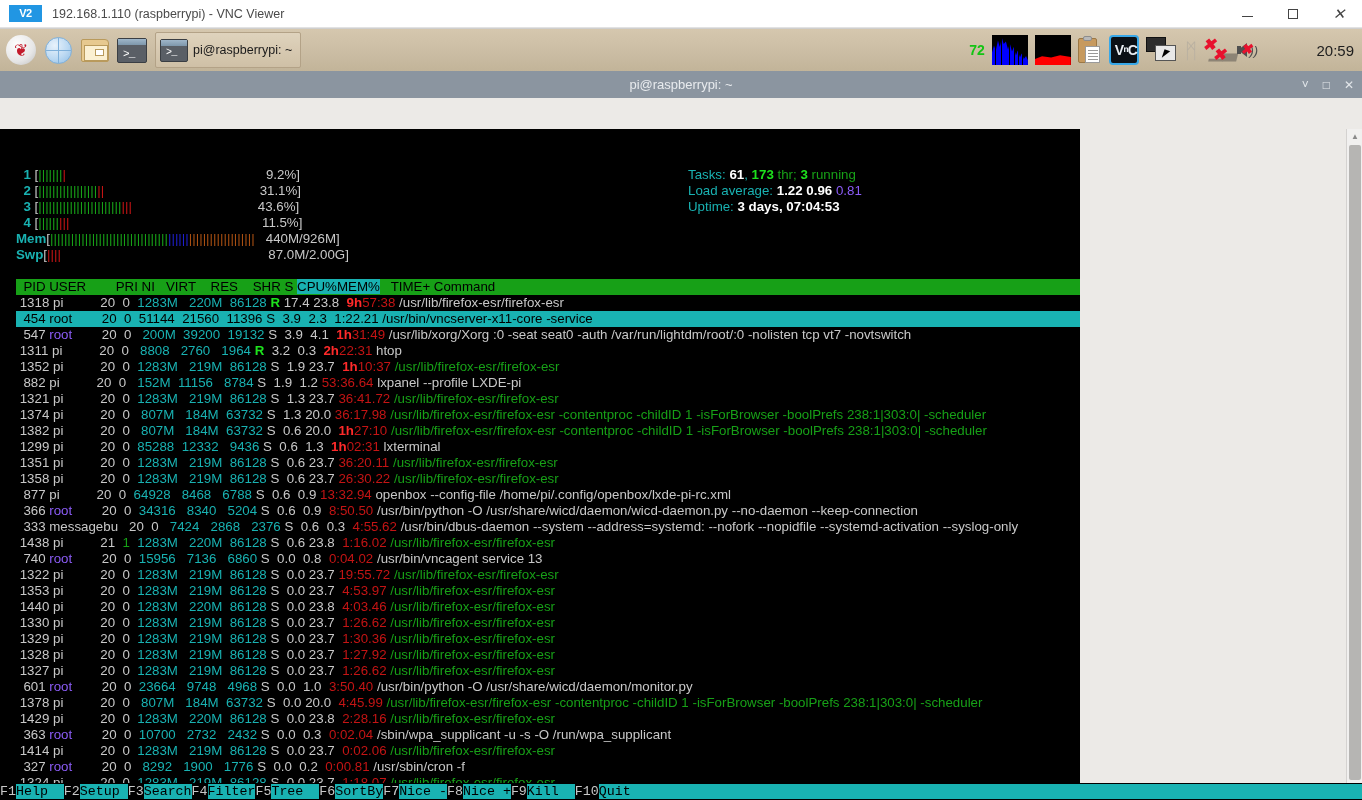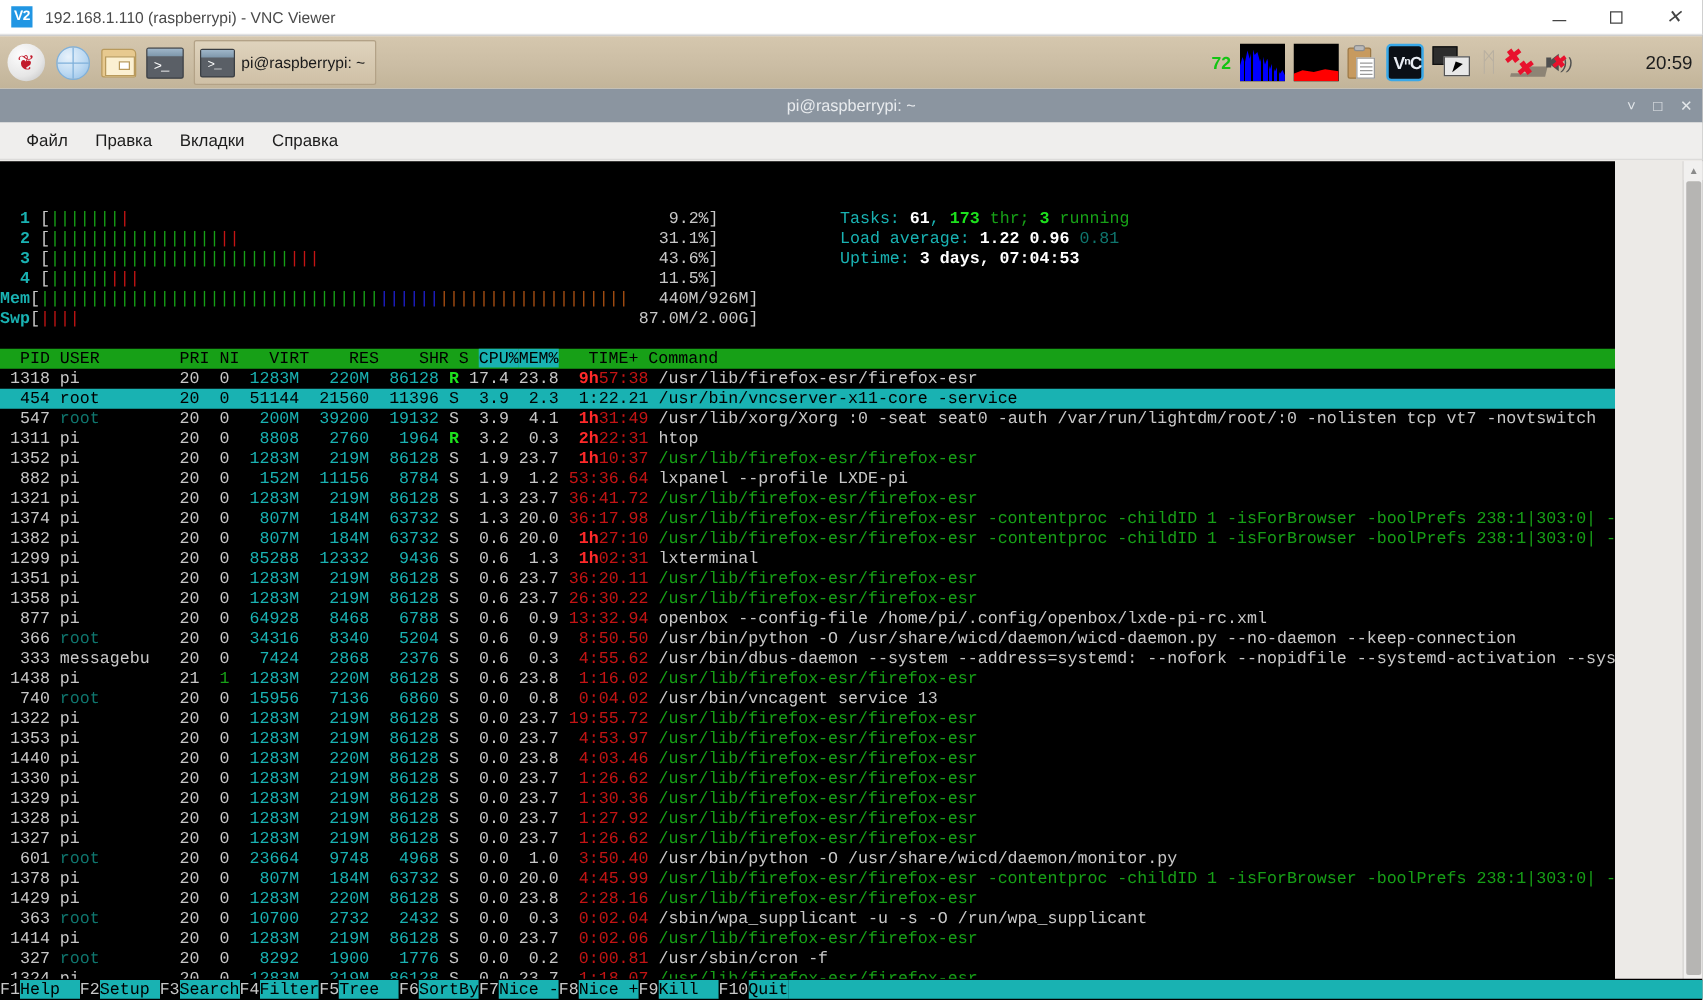--- a/index.html
+++ b/index.html
@@ -12,21 +12,21 @@
   }
   #app { position: relative; width: 1362px; height: 800px; }
 
   
   .vnc-titlebar {
     position: absolute; left: 0; top: 0; width: 1362px; height: 28px;
     background: #ffffff; border-bottom: 1px solid #e2e2e2;
     display: flex; align-items: center;
   }
   .vnc-logo {
-    width: 17px; height: 17px; margin-left: 9px; background: #2196e3;
+    width: 33px; height: 17px; margin-left: 9px; background: #2196e3;
     color: #fff; font-size: 11px; font-weight: bold; line-height: 17px;
     text-align: center; font-family: "Liberation Sans", sans-serif;
     letter-spacing: -0.5px;
   }
   .vnc-title {
     margin-left: 10px; font-size: 12.5px; color: #4a4a4a;
     font-family: "Liberation Sans", sans-serif; white-space: nowrap;
   }
   .vnc-winbtns { margin-left: auto; display: flex; height: 28px; }
   .vnc-winbtn {
@@ -184,41 +184,41 @@
   .term-winbtns span { color:#e3e7ea; font-size:12px; line-height:1; }
   .term-menubar {
     position:absolute; left:0; top:27px; width:1362px; height:30px;
     background:#efeeed; display:flex; align-items:center; padding-left:10px;
     border-bottom:1px solid #dcdbda;
   }
   .menu-item { font-size:13.5px; color:#1d1d1d; padding: 3px 11px;
     font-family:"Liberation Sans", sans-serif;}
 
   
-  .term-body { position:absolute; left:0; top:58px; width:1292px; height:671px;
-     background:#000; padding-left:0; padding-top:6px;
-     font-family:Liberation Mono, monospace;
+  .term-body { position:absolute; left:0; top:58px; width:1080px; height:671px;
+     background:#000; padding-left:16px; padding-top:6px;
+     font-family:Liberation Sans, sans-serif;
      font-size:13.3px; line-height:16px; white-space:pre; overflow:hidden;}
   .term-inner { position:relative; width:1340px; }
 
   
   .term-scroll { position:absolute; right:0; top:58px; width:16px; height:671px;
     background:#f1f0ef; border-left:1px solid #d4d2d0; }
   .sb-arrow { width:16px; height:15px; display:flex; align-items:center;
     justify-content:center; color:#8a8a8a; font-size:8px; background:#f1f0ef;}
   .sb-thumb { position:absolute; left:2px; top:16px; width:12px; height:635px;
     background:#b6b5b3; border-radius:2px;}
 
   
   .c-cyan   { color:#19b2b2; }
   .c-green  { color:#17a017; }
   .c-greenb { color:#1de21d; font-weight:bold;}
   .c-white  { color:#c8c8c8; }
   .c-whiteb { color:#ffffff; font-weight:bold;}
-  .c-grey   { color:#0f766e; }
+  .c-grey   { color:#8b5cf6; }
   .c-red    { color:#c41414; }
   .c-redb   { color:#ff2a2a; font-weight:bold;}
   .c-blue   { color:#1f1fcf; }
   .c-brown  { color:#a84f12; }
   .bold     { font-weight:bold; }
 
   .hdr-row { background:#17a017; color:#000000; }
   .hdr-sort { background:#19b2b2; color:#000000; }
   .sel-row { background:#19b2b2; color:#000000; }
   .sel-row .c-cyan,.sel-row .c-green,.sel-row .c-white,.sel-row .c-grey,
@@ -329,26 +329,20 @@
 
     <div class="term-titlebar">
       <div class="term-title">pi@raspberrypi: ~</div>
       <div class="term-winbtns">
         <span>˅</span>
         <span>□</span>
         <span>✕</span>
       </div>
     </div>
 
-    <div class="term-menubar">
-      <div class="menu-item">Файл</div>
-      <div class="menu-item">Правка</div>
-      <div class="menu-item">Вкладки</div>
-      <div class="menu-item">Справка</div>
-    </div>
 
     <div class="term-body">
       <div class="term-inner" id="htop-out"><div><span class="c-cyan bold">  1</span> <span class="c-white">[</span><span class="c-green">|</span><span class="c-green">|</span><span class="c-green">|</span><span class="c-green">|</span><span class="c-green">|</span><span class="c-green">|</span><span class="c-green">|</span><span class="c-red">|</span><span class="c-white"> </span><span class="c-white"> </span><span class="c-white"> </span><span class="c-white"> </span><span class="c-white"> </span><span class="c-white"> </span><span class="c-white"> </span><span class="c-white"> </span><span class="c-white"> </span><span class="c-white"> </span><span class="c-white"> </span><span class="c-white"> </span><span class="c-white"> </span><span class="c-white"> </span><span class="c-white"> </span><span class="c-white"> </span><span class="c-white"> </span><span class="c-white"> </span><span class="c-white"> </span><span class="c-white"> </span><span class="c-white"> </span><span class="c-white"> </span><span class="c-white"> </span><span class="c-white"> </span><span class="c-white"> </span><span class="c-white"> </span><span class="c-white"> </span><span class="c-white"> </span><span class="c-white"> </span><span class="c-white"> </span><span class="c-white"> </span><span class="c-white"> </span><span class="c-white"> </span><span class="c-white"> </span><span class="c-white"> </span><span class="c-white"> </span><span class="c-white"> </span><span class="c-white"> </span><span class="c-white"> </span><span class="c-white"> </span><span class="c-white"> </span><span class="c-white"> </span><span class="c-white"> </span><span class="c-white"> </span><span class="c-white"> </span><span class="c-white"> </span><span class="c-white"> </span><span class="c-white"> </span><span class="c-white"> </span><span class="c-white"> </span><span class="c-white"> </span><span class="c-white"> </span><span class="c-white">  9.2%]</span></div><div><span class="c-cyan bold">  2</span> <span class="c-white">[</span><span class="c-green">|</span><span class="c-green">|</span><span class="c-green">|</span><span class="c-green">|</span><span class="c-green">|</span><span class="c-green">|</span><span class="c-green">|</span><span class="c-green">|</span><span class="c-green">|</span><span class="c-green">|</span><span class="c-green">|</span><span class="c-green">|</span><span class="c-green">|</span><span class="c-green">|</span><span class="c-green">|</span><span class="c-green">|</span><span class="c-green">|</span><span class="c-red">|</span><span class="c-red">|</span><span class="c-white"> </span><span class="c-white"> </span><span class="c-white"> </span><span class="c-white"> </span><span class="c-white"> </span><span class="c-white"> </span><span class="c-white"> </span><span class="c-white"> </span><span class="c-white"> </span><span class="c-white"> </span><span class="c-white"> </span><span class="c-white"> </span><span class="c-white"> </span><span class="c-white"> </span><span class="c-white"> </span><span class="c-white"> </span><span class="c-white"> </span><span class="c-white"> </span><span class="c-white"> </span><span class="c-white"> </span><span class="c-white"> </span><span class="c-white"> </span><span class="c-white"> </span><span class="c-white"> </span><span class="c-white"> </span><span class="c-white"> </span><span class="c-white"> </span><span class="c-white"> </span><span class="c-white"> </span><span class="c-white"> </span><span class="c-white"> </span><span class="c-white"> </span><span class="c-white"> </span><span class="c-white"> </span><span class="c-white"> </span><span class="c-white"> </span><span class="c-white"> </span><span class="c-white"> </span><span class="c-white"> </span><span class="c-white"> </span><span class="c-white"> </span><span class="c-white"> 31.1%]</span></div><div><span class="c-cyan bold">  3</span> <span class="c-white">[</span><span class="c-green">|</span><span class="c-green">|</span><span class="c-green">|</span><span class="c-green">|</span><span class="c-green">|</span><span class="c-green">|</span><span class="c-green">|</span><span class="c-green">|</span><span class="c-green">|</span><span class="c-green">|</span><span class="c-green">|</span><span class="c-green">|</span><span class="c-green">|</span><span class="c-green">|</span><span class="c-green">|</span><span class="c-green">|</span><span class="c-green">|</span><span class="c-green">|</span><span class="c-green">|</span><span class="c-green">|</span><span class="c-green">|</span><span class="c-green">|</span><span class="c-green">|</span><span class="c-green">|</span><span class="c-red">|</span><span class="c-red">|</span><span class="c-red">|</span><span class="c-white"> </span><span class="c-white"> </span><span class="c-white"> </span><span class="c-white"> </span><span class="c-white"> </span><span class="c-white"> </span><span class="c-white"> </span><span class="c-white"> </span><span class="c-white"> </span><span class="c-white"> </span><span class="c-white"> </span><span class="c-white"> </span><span class="c-white"> </span><span class="c-white"> </span><span class="c-white"> </span><span class="c-white"> </span><span class="c-white"> </span><span class="c-white"> </span><span class="c-white"> </span><span class="c-white"> </span><span class="c-white"> </span><span class="c-white"> </span><span class="c-white"> </span><span class="c-white"> </span><span class="c-white"> </span><span class="c-white"> </span><span class="c-white"> </span><span class="c-white"> </span><span class="c-white"> </span><span class="c-white"> </span><span class="c-white"> </span><span class="c-white"> </span><span class="c-white"> </span><span class="c-white"> 43.6%]</span></div><div><span class="c-cyan bold">  4</span> <span class="c-white">[</span><span class="c-green">|</span><span class="c-green">|</span><span class="c-green">|</span><span class="c-green">|</span><span class="c-green">|</span><span class="c-green">|</span><span class="c-red">|</span><span class="c-red">|</span><span class="c-red">|</span><span class="c-white"> </span><span class="c-white"> </span><span class="c-white"> </span><span class="c-white"> </span><span class="c-white"> </span><span class="c-white"> </span><span class="c-white"> </span><span class="c-white"> </span><span class="c-white"> </span><span class="c-white"> </span><span class="c-white"> </span><span class="c-white"> </span><span class="c-white"> </span><span class="c-white"> </span><span class="c-white"> </span><span class="c-white"> </span><span class="c-white"> </span><span class="c-white"> </span><span class="c-white"> </span><span class="c-white"> </span><span class="c-white"> </span><span class="c-white"> </span><span class="c-white"> </span><span class="c-white"> </span><span class="c-white"> </span><span class="c-white"> </span><span class="c-white"> </span><span class="c-white"> </span><span class="c-white"> </span><span class="c-white"> </span><span class="c-white"> </span><span class="c-white"> </span><span class="c-white"> </span><span class="c-white"> </span><span class="c-white"> </span><span class="c-white"> </span><span class="c-white"> </span><span class="c-white"> </span><span class="c-white"> </span><span class="c-white"> </span><span class="c-white"> </span><span class="c-white"> </span><span class="c-white"> </span><span class="c-white"> </span><span class="c-white"> </span><span class="c-white"> </span><span class="c-white"> </span><span class="c-white"> </span><span class="c-white"> </span><span class="c-white"> </span><span class="c-white"> </span><span class="c-white"> 11.5%]</span></div><div><span class="c-cyan bold">Mem</span><span class="c-white">[</span><span class="c-green">|</span><span class="c-green">|</span><span class="c-green">|</span><span class="c-green">|</span><span class="c-green">|</span><span class="c-green">|</span><span class="c-green">|</span><span class="c-green">|</span><span class="c-green">|</span><span class="c-green">|</span><span class="c-green">|</span><span class="c-green">|</span><span class="c-green">|</span><span class="c-green">|</span><span class="c-green">|</span><span class="c-green">|</span><span class="c-green">|</span><span class="c-green">|</span><span class="c-green">|</span><span class="c-green">|</span><span class="c-green">|</span><span class="c-green">|</span><span class="c-green">|</span><span class="c-green">|</span><span class="c-green">|</span><span class="c-green">|</span><span class="c-green">|</span><span class="c-green">|</span><span class="c-green">|</span><span class="c-green">|</span><span class="c-green">|</span><span class="c-green">|</span><span class="c-green">|</span><span class="c-green">|</span><span class="c-blue">|</span><span class="c-blue">|</span><span class="c-blue">|</span><span class="c-blue">|</span><span class="c-blue">|</span><span class="c-blue">|</span><span class="c-brown">|</span><span class="c-brown">|</span><span class="c-brown">|</span><span class="c-brown">|</span><span class="c-brown">|</span><span class="c-brown">|</span><span class="c-brown">|</span><span class="c-brown">|</span><span class="c-brown">|</span><span class="c-brown">|</span><span class="c-brown">|</span><span class="c-brown">|</span><span class="c-brown">|</span><span class="c-brown">|</span><span class="c-brown">|</span><span class="c-brown">|</span><span class="c-brown">|</span><span class="c-brown">|</span><span class="c-brown">|</span><span class="c-white"> </span><span class="c-white">  440M/926M]</span></div><div><span class="c-cyan bold">Swp</span><span class="c-white">[</span><span class="c-red">|</span><span class="c-red">|</span><span class="c-red">|</span><span class="c-red">|</span><span class="c-white"> </span><span class="c-white"> </span><span class="c-white"> </span><span class="c-white"> </span><span class="c-white"> </span><span class="c-white"> </span><span class="c-white"> </span><span class="c-white"> </span><span class="c-white"> </span><span class="c-white"> </span><span class="c-white"> </span><span class="c-white"> </span><span class="c-white"> </span><span class="c-white"> </span><span class="c-white"> </span><span class="c-white"> </span><span class="c-white"> </span><span class="c-white"> </span><span class="c-white"> </span><span class="c-white"> </span><span class="c-white"> </span><span class="c-white"> </span><span class="c-white"> </span><span class="c-white"> </span><span class="c-white"> </span><span class="c-white"> </span><span class="c-white"> </span><span class="c-white"> </span><span class="c-white"> </span><span class="c-white"> </span><span class="c-white"> </span><span class="c-white"> </span><span class="c-white"> </span><span class="c-white"> </span><span class="c-white"> </span><span class="c-white"> </span><span class="c-white"> </span><span class="c-white"> </span><span class="c-white"> </span><span class="c-white"> </span><span class="c-white"> </span><span class="c-white"> </span><span class="c-white"> </span><span class="c-white"> </span><span class="c-white"> </span><span class="c-white"> </span><span class="c-white"> </span><span class="c-white"> </span><span class="c-white"> </span><span class="c-white"> </span><span class="c-white"> </span><span class="c-white"> </span><span class="c-white"> </span><span class="c-white"> </span><span class="c-white"> </span><span class="c-white"> </span><span class="c-white">87.0M/2.00G]</span></div><div>&nbsp;</div><div style="position: absolute; left: 672px; top: 0px; white-space: pre;"><div><span class="c-cyan">Tasks:</span> <span class="c-whiteb">61</span><span class="c-cyan">,</span> <span class="c-greenb">173</span> <span class="c-green">thr;</span> <span class="c-greenb">3</span> <span class="c-green">running</span></div><div><span class="c-cyan">Load average:</span> <span class="c-whiteb">1.22</span> <span class="c-whiteb">0.96</span> <span class="c-grey">0.81</span></div><div><span class="c-cyan">Uptime:</span> <span class="c-whiteb">3 days, 07:04:53</span></div></div><div><div class="hdr-row" style="width:1336px;"><span>  PID USER        PRI NI   VIRT    RES    SHR S </span><span class="hdr-sort">CPU%</span><span class="hdr-sort">MEM%</span><span>   TIME+ Command</span></div><div class="" style="width:1336px;overflow:hidden;"><span class="c-white"> 1318</span> <span class="c-white">pi       </span>  <span class="c-white"> 20</span> <span class="c-white"> 0</span> <span class="c-cyan"> 1283M</span> <span class="c-cyan">  220M</span> <span class="c-cyan"> 86128</span> <span class="c-greenb">R</span> <span class="c-white">17.4</span> <span class="c-white">23.8</span> <span class="c-white"> </span><span class="c-redb">9h</span><span class="c-red">57:38</span><span class="c-white"> </span><span class="c-white">/usr/lib/firefox-esr/firefox-esr</span></div><div class="sel-row" style="width:1336px;overflow:hidden;"><span class="c-white">  454</span> <span class="c-grey">root     </span>  <span class="c-white"> 20</span> <span class="c-white"> 0</span> <span class="c-cyan"> 51144</span> <span class="c-cyan"> 21560</span> <span class="c-cyan"> 11396</span> <span class="c-white">S</span> <span class="c-white"> 3.9</span> <span class="c-white"> 2.3</span> <span class="c-white"> </span><span class="c-red">1:22.21</span><span class="c-white"> </span><span class="c-white">/usr/bin/vncserver-x11-core -service</span></div><div class="" style="width:1336px;overflow:hidden;"><span class="c-white">  547</span> <span class="c-grey">root     </span>  <span class="c-white"> 20</span> <span class="c-white"> 0</span> <span class="c-cyan">  200M</span> <span class="c-cyan"> 39200</span> <span class="c-cyan"> 19132</span> <span class="c-white">S</span> <span class="c-white"> 3.9</span> <span class="c-white"> 4.1</span> <span class="c-white"> </span><span class="c-redb">1h</span><span class="c-red">31:49</span><span class="c-white"> </span><span class="c-white">/usr/lib/xorg/Xorg :0 -seat seat0 -auth /var/run/lightdm/root/:0 -nolisten tcp vt7 -novtswitch</span></div><div class="" style="width:1336px;overflow:hidden;"><span class="c-white"> 1311</span> <span class="c-white">pi       </span>  <span class="c-white"> 20</span> <span class="c-white"> 0</span> <span class="c-cyan">  8808</span> <span class="c-cyan">  2760</span> <span class="c-cyan">  1964</span> <span class="c-greenb">R</span> <span class="c-white"> 3.2</span> <span class="c-white"> 0.3</span> <span class="c-white"> </span><span class="c-redb">2h</span><span class="c-red">22:31</span><span class="c-white"> </span><span class="c-white">htop</span></div><div class="" style="width:1336px;overflow:hidden;"><span class="c-white"> 1352</span> <span class="c-white">pi       </span>  <span class="c-white"> 20</span> <span class="c-white"> 0</span> <span class="c-cyan"> 1283M</span> <span class="c-cyan">  219M</span> <span class="c-cyan"> 86128</span> <span class="c-white">S</span> <span class="c-white"> 1.9</span> <span class="c-white">23.7</span> <span class="c-white"> </span><span class="c-redb">1h</span><span class="c-red">10:37</span><span class="c-white"> </span><span class="c-green">/usr/lib/firefox-esr/firefox-esr</span></div><div class="" style="width:1336px;overflow:hidden;"><span class="c-white">  882</span> <span class="c-white">pi       </span>  <span class="c-white"> 20</span> <span class="c-white"> 0</span> <span class="c-cyan">  152M</span> <span class="c-cyan"> 11156</span> <span class="c-cyan">  8784</span> <span class="c-white">S</span> <span class="c-white"> 1.9</span> <span class="c-white"> 1.2</span> <span class="c-red">53:36.64</span><span class="c-white"> </span><span class="c-white">lxpanel --profile LXDE-pi</span></div><div class="" style="width:1336px;overflow:hidden;"><span class="c-white"> 1321</span> <span class="c-white">pi       </span>  <span class="c-white"> 20</span> <span class="c-white"> 0</span> <span class="c-cyan"> 1283M</span> <span class="c-cyan">  219M</span> <span class="c-cyan"> 86128</span> <span class="c-white">S</span> <span class="c-white"> 1.3</span> <span class="c-white">23.7</span> <span class="c-red">36:41.72</span><span class="c-white"> </span><span class="c-green">/usr/lib/firefox-esr/firefox-esr</span></div><div class="" style="width:1336px;overflow:hidden;"><span class="c-white"> 1374</span> <span class="c-white">pi       </span>  <span class="c-white"> 20</span> <span class="c-white"> 0</span> <span class="c-cyan">  807M</span> <span class="c-cyan">  184M</span> <span class="c-cyan"> 63732</span> <span class="c-white">S</span> <span class="c-white"> 1.3</span> <span class="c-white">20.0</span> <span class="c-red">36:17.98</span><span class="c-white"> </span><span class="c-green">/usr/lib/firefox-esr/firefox-esr -contentproc -childID 1 -isForBrowser -boolPrefs 238:1|303:0| -scheduler</span></div><div class="" style="width:1336px;overflow:hidden;"><span class="c-white"> 1382</span> <span class="c-white">pi       </span>  <span class="c-white"> 20</span> <span class="c-white"> 0</span> <span class="c-cyan">  807M</span> <span class="c-cyan">  184M</span> <span class="c-cyan"> 63732</span> <span class="c-white">S</span> <span class="c-white"> 0.6</span> <span class="c-white">20.0</span> <span class="c-white"> </span><span class="c-redb">1h</span><span class="c-red">27:10</span><span class="c-white"> </span><span class="c-green">/usr/lib/firefox-esr/firefox-esr -contentproc -childID 1 -isForBrowser -boolPrefs 238:1|303:0| -scheduler</span></div><div class="" style="width:1336px;overflow:hidden;"><span class="c-white"> 1299</span> <span class="c-white">pi       </span>  <span class="c-white"> 20</span> <span class="c-white"> 0</span> <span class="c-cyan"> 85288</span> <span class="c-cyan"> 12332</span> <span class="c-cyan">  9436</span> <span class="c-white">S</span> <span class="c-white"> 0.6</span> <span class="c-white"> 1.3</span> <span class="c-white"> </span><span class="c-redb">1h</span><span class="c-red">02:31</span><span class="c-white"> </span><span class="c-white">lxterminal</span></div><div class="" style="width:1336px;overflow:hidden;"><span class="c-white"> 1351</span> <span class="c-white">pi       </span>  <span class="c-white"> 20</span> <span class="c-white"> 0</span> <span class="c-cyan"> 1283M</span> <span class="c-cyan">  219M</span> <span class="c-cyan"> 86128</span> <span class="c-white">S</span> <span class="c-white"> 0.6</span> <span class="c-white">23.7</span> <span class="c-red">36:20.11</span><span class="c-white"> </span><span class="c-green">/usr/lib/firefox-esr/firefox-esr</span></div><div class="" style="width:1336px;overflow:hidden;"><span class="c-white"> 1358</span> <span class="c-white">pi       </span>  <span class="c-white"> 20</span> <span class="c-white"> 0</span> <span class="c-cyan"> 1283M</span> <span class="c-cyan">  219M</span> <span class="c-cyan"> 86128</span> <span class="c-white">S</span> <span class="c-white"> 0.6</span> <span class="c-white">23.7</span> <span class="c-red">26:30.22</span><span class="c-white"> </span><span class="c-green">/usr/lib/firefox-esr/firefox-esr</span></div><div class="" style="width:1336px;overflow:hidden;"><span class="c-white">  877</span> <span class="c-white">pi       </span>  <span class="c-white"> 20</span> <span class="c-white"> 0</span> <span class="c-cyan"> 64928</span> <span class="c-cyan">  8468</span> <span class="c-cyan">  6788</span> <span class="c-white">S</span> <span class="c-white"> 0.6</span> <span class="c-white"> 0.9</span> <span class="c-red">13:32.94</span><span class="c-white"> </span><span class="c-white">openbox --config-file /home/pi/.config/openbox/lxde-pi-rc.xml</span></div><div class="" style="width:1336px;overflow:hidden;"><span class="c-white">  366</span> <span class="c-grey">root     </span>  <span class="c-white"> 20</span> <span class="c-white"> 0</span> <span class="c-cyan"> 34316</span> <span class="c-cyan">  8340</span> <span class="c-cyan">  5204</span> <span class="c-white">S</span> <span class="c-white"> 0.6</span> <span class="c-white"> 0.9</span> <span class="c-white"> </span><span class="c-red">8:50.50</span><span class="c-white"> </span><span class="c-white">/usr/bin/python -O /usr/share/wicd/daemon/wicd-daemon.py --no-daemon --keep-connection</span></div><div class="" style="width:1336px;overflow:hidden;"><span class="c-white">  333</span> <span class="c-white">messagebu</span>  <span class="c-white"> 20</span> <span class="c-white"> 0</span> <span class="c-cyan">  7424</span> <span class="c-cyan">  2868</span> <span class="c-cyan">  2376</span> <span class="c-white">S</span> <span class="c-white"> 0.6</span> <span class="c-white"> 0.3</span> <span class="c-white"> </span><span class="c-red">4:55.62</span><span class="c-white"> </span><span class="c-white">/usr/bin/dbus-daemon --system --address=systemd: --nofork --nopidfile --systemd-activation --syslog-only</span></div><div class="" style="width:1336px;overflow:hidden;"><span class="c-white"> 1438</span> <span class="c-white">pi       </span>  <span class="c-white"> 21</span> <span class="c-green"> 1</span> <span class="c-cyan"> 1283M</span> <span class="c-cyan">  220M</span> <span class="c-cyan"> 86128</span> <span class="c-white">S</span> <span class="c-white"> 0.6</span> <span class="c-white">23.8</span> <span class="c-white"> </span><span class="c-red">1:16.02</span><span class="c-white"> </span><span class="c-green">/usr/lib/firefox-esr/firefox-esr</span></div><div class="" style="width:1336px;overflow:hidden;"><span class="c-white">  740</span> <span class="c-grey">root     </span>  <span class="c-white"> 20</span> <span class="c-white"> 0</span> <span class="c-cyan"> 15956</span> <span class="c-cyan">  7136</span> <span class="c-cyan">  6860</span> <span class="c-white">S</span> <span class="c-white"> 0.0</span> <span class="c-white"> 0.8</span> <span class="c-white"> </span><span class="c-red">0:04.02</span><span class="c-white"> </span><span class="c-white">/usr/bin/vncagent service 13</span></div><div class="" style="width:1336px;overflow:hidden;"><span class="c-white"> 1322</span> <span class="c-white">pi       </span>  <span class="c-white"> 20</span> <span class="c-white"> 0</span> <span class="c-cyan"> 1283M</span> <span class="c-cyan">  219M</span> <span class="c-cyan"> 86128</span> <span class="c-white">S</span> <span class="c-white"> 0.0</span> <span class="c-white">23.7</span> <span class="c-red">19:55.72</span><span class="c-white"> </span><span class="c-green">/usr/lib/firefox-esr/firefox-esr</span></div><div class="" style="width:1336px;overflow:hidden;"><span class="c-white"> 1353</span> <span class="c-white">pi       </span>  <span class="c-white"> 20</span> <span class="c-white"> 0</span> <span class="c-cyan"> 1283M</span> <span class="c-cyan">  219M</span> <span class="c-cyan"> 86128</span> <span class="c-white">S</span> <span class="c-white"> 0.0</span> <span class="c-white">23.7</span> <span class="c-white"> </span><span class="c-red">4:53.97</span><span class="c-white"> </span><span class="c-green">/usr/lib/firefox-esr/firefox-esr</span></div><div class="" style="width:1336px;overflow:hidden;"><span class="c-white"> 1440</span> <span class="c-white">pi       </span>  <span class="c-white"> 20</span> <span class="c-white"> 0</span> <span class="c-cyan"> 1283M</span> <span class="c-cyan">  220M</span> <span class="c-cyan"> 86128</span> <span class="c-white">S</span> <span class="c-white"> 0.0</span> <span class="c-white">23.8</span> <span class="c-white"> </span><span class="c-red">4:03.46</span><span class="c-white"> </span><span class="c-green">/usr/lib/firefox-esr/firefox-esr</span></div><div class="" style="width:1336px;overflow:hidden;"><span class="c-white"> 1330</span> <span class="c-white">pi       </span>  <span class="c-white"> 20</span> <span class="c-white"> 0</span> <span class="c-cyan"> 1283M</span> <span class="c-cyan">  219M</span> <span class="c-cyan"> 86128</span> <span class="c-white">S</span> <span class="c-white"> 0.0</span> <span class="c-white">23.7</span> <span class="c-white"> </span><span class="c-red">1:26.62</span><span class="c-white"> </span><span class="c-green">/usr/lib/firefox-esr/firefox-esr</span></div><div class="" style="width:1336px;overflow:hidden;"><span class="c-white"> 1329</span> <span class="c-white">pi       </span>  <span class="c-white"> 20</span> <span class="c-white"> 0</span> <span class="c-cyan"> 1283M</span> <span class="c-cyan">  219M</span> <span class="c-cyan"> 86128</span> <span class="c-white">S</span> <span class="c-white"> 0.0</span> <span class="c-white">23.7</span> <span class="c-white"> </span><span class="c-red">1:30.36</span><span class="c-white"> </span><span class="c-green">/usr/lib/firefox-esr/firefox-esr</span></div><div class="" style="width:1336px;overflow:hidden;"><span class="c-white"> 1328</span> <span class="c-white">pi       </span>  <span class="c-white"> 20</span> <span class="c-white"> 0</span> <span class="c-cyan"> 1283M</span> <span class="c-cyan">  219M</span> <span class="c-cyan"> 86128</span> <span class="c-white">S</span> <span class="c-white"> 0.0</span> <span class="c-white">23.7</span> <span class="c-white"> </span><span class="c-red">1:27.92</span><span class="c-white"> </span><span class="c-green">/usr/lib/firefox-esr/firefox-esr</span></div><div class="" style="width:1336px;overflow:hidden;"><span class="c-white"> 1327</span> <span class="c-white">pi       </span>  <span class="c-white"> 20</span> <span class="c-white"> 0</span> <span class="c-cyan"> 1283M</span> <span class="c-cyan">  219M</span> <span class="c-cyan"> 86128</span> <span class="c-white">S</span> <span class="c-white"> 0.0</span> <span class="c-white">23.7</span> <span class="c-white"> </span><span class="c-red">1:26.62</span><span class="c-white"> </span><span class="c-green">/usr/lib/firefox-esr/firefox-esr</span></div><div class="" style="width:1336px;overflow:hidden;"><span class="c-white">  601</span> <span class="c-grey">root     </span>  <span class="c-white"> 20</span> <span class="c-white"> 0</span> <span class="c-cyan"> 23664</span> <span class="c-cyan">  9748</span> <span class="c-cyan">  4968</span> <span class="c-white">S</span> <span class="c-white"> 0.0</span> <span class="c-white"> 1.0</span> <span class="c-white"> </span><span class="c-red">3:50.40</span><span class="c-white"> </span><span class="c-white">/usr/bin/python -O /usr/share/wicd/daemon/monitor.py</span></div><div class="" style="width:1336px;overflow:hidden;"><span class="c-white"> 1378</span> <span class="c-white">pi       </span>  <span class="c-white"> 20</span> <span class="c-white"> 0</span> <span class="c-cyan">  807M</span> <span class="c-cyan">  184M</span> <span class="c-cyan"> 63732</span> <span class="c-white">S</span> <span class="c-white"> 0.0</span> <span class="c-white">20.0</span> <span class="c-white"> </span><span class="c-red">4:45.99</span><span class="c-white"> </span><span class="c-green">/usr/lib/firefox-esr/firefox-esr -contentproc -childID 1 -isForBrowser -boolPrefs 238:1|303:0| -scheduler</span></div><div class="" style="width:1336px;overflow:hidden;"><span class="c-white"> 1429</span> <span class="c-white">pi       </span>  <span class="c-white"> 20</span> <span class="c-white"> 0</span> <span class="c-cyan"> 1283M</span> <span class="c-cyan">  220M</span> <span class="c-cyan"> 86128</span> <span class="c-white">S</span> <span class="c-white"> 0.0</span> <span class="c-white">23.8</span> <span class="c-white"> </span><span class="c-red">2:28.16</span><span class="c-white"> </span><span class="c-green">/usr/lib/firefox-esr/firefox-esr</span></div><div class="" style="width:1336px;overflow:hidden;"><span class="c-white">  363</span> <span class="c-grey">root     </span>  <span class="c-white"> 20</span> <span class="c-white"> 0</span> <span class="c-cyan"> 10700</span> <span class="c-cyan">  2732</span> <span class="c-cyan">  2432</span> <span class="c-white">S</span> <span class="c-white"> 0.0</span> <span class="c-white"> 0.3</span> <span class="c-white"> </span><span class="c-red">0:02.04</span><span class="c-white"> </span><span class="c-white">/sbin/wpa_supplicant -u -s -O /run/wpa_supplicant</span></div><div class="" style="width:1336px;overflow:hidden;"><span class="c-white"> 1414</span> <span class="c-white">pi       </span>  <span class="c-white"> 20</span> <span class="c-white"> 0</span> <span class="c-cyan"> 1283M</span> <span class="c-cyan">  219M</span> <span class="c-cyan"> 86128</span> <span class="c-white">S</span> <span class="c-white"> 0.0</span> <span class="c-white">23.7</span> <span class="c-white"> </span><span class="c-red">0:02.06</span><span class="c-white"> </span><span class="c-green">/usr/lib/firefox-esr/firefox-esr</span></div><div class="" style="width:1336px;overflow:hidden;"><span class="c-white">  327</span> <span class="c-grey">root     </span>  <span class="c-white"> 20</span> <span class="c-white"> 0</span> <span class="c-cyan">  8292</span> <span class="c-cyan">  1900</span> <span class="c-cyan">  1776</span> <span class="c-white">S</span> <span class="c-white"> 0.0</span> <span class="c-white"> 0.2</span> <span class="c-white"> </span><span class="c-red">0:00.81</span><span class="c-white"> </span><span class="c-white">/usr/sbin/cron -f</span></div><div class="" style="width:1336px;overflow:hidden;"><span class="c-white"> 1324</span> <span class="c-white">pi       </span>  <span class="c-white"> 20</span> <span class="c-white"> 0</span> <span class="c-cyan"> 1283M</span> <span class="c-cyan">  219M</span> <span class="c-cyan"> 86128</span> <span class="c-white">S</span> <span class="c-white"> 0.0</span> <span class="c-white">23.7</span> <span class="c-white"> </span><span class="c-red">1:18.07</span><span class="c-white"> </span><span class="c-green">/usr/lib/firefox-esr/firefox-esr</span></div></div></div>
     </div>
 
     <div class="term-scroll">
       <div class="sb-arrow">▲</div>
       <div class="sb-thumb"></div>
       <div class="sb-arrow" style="position:absolute;bottom:0;">▼</div>
     </div>

